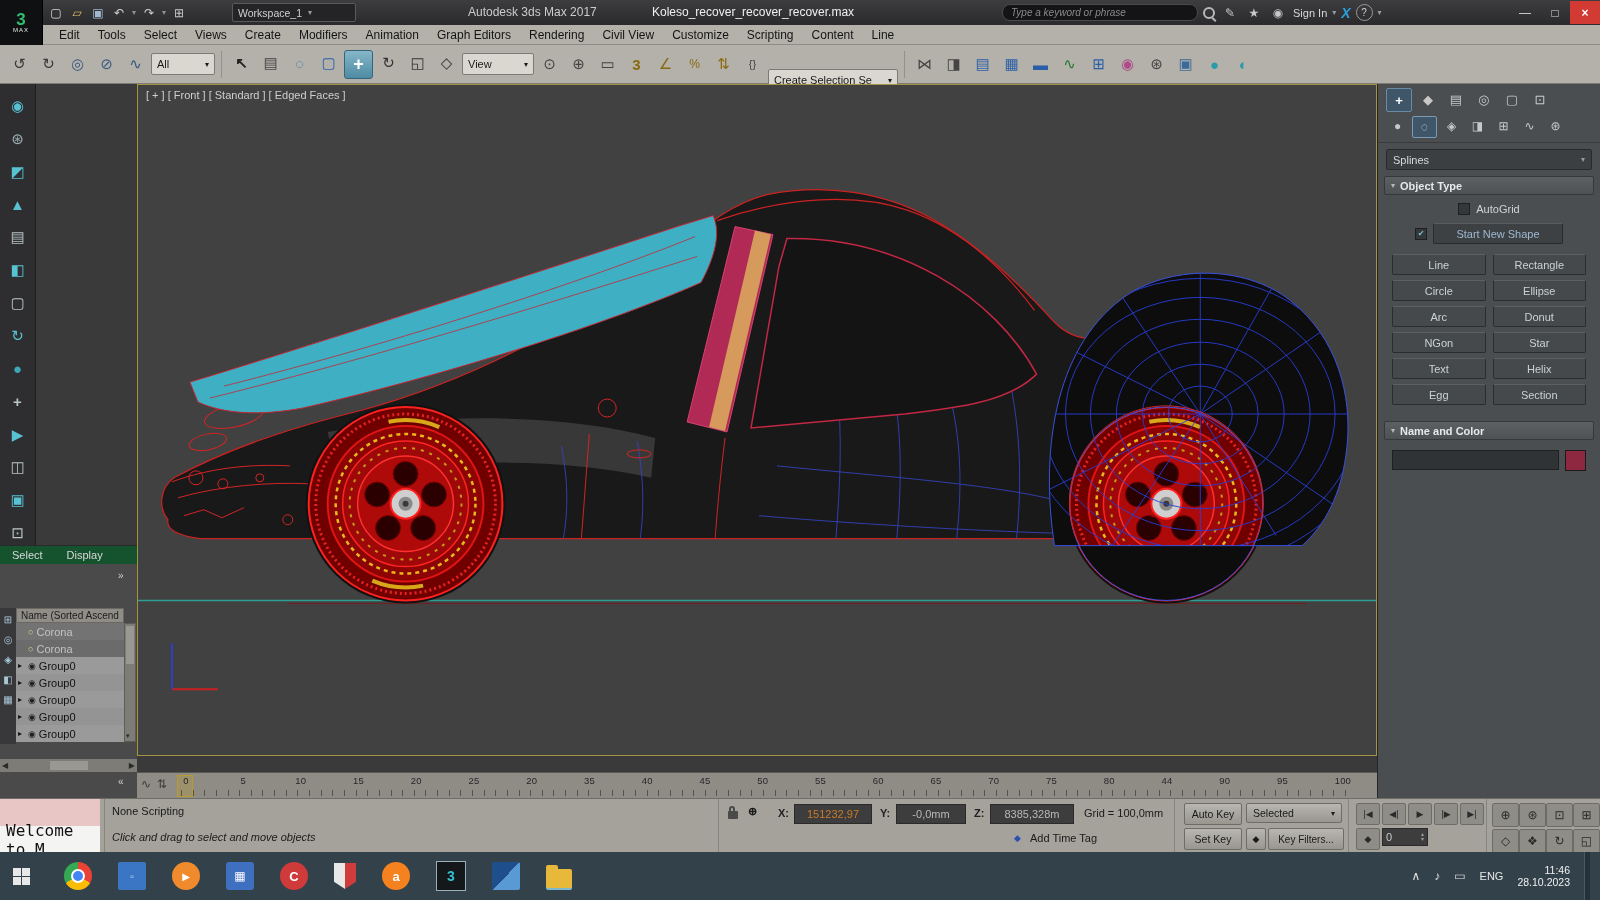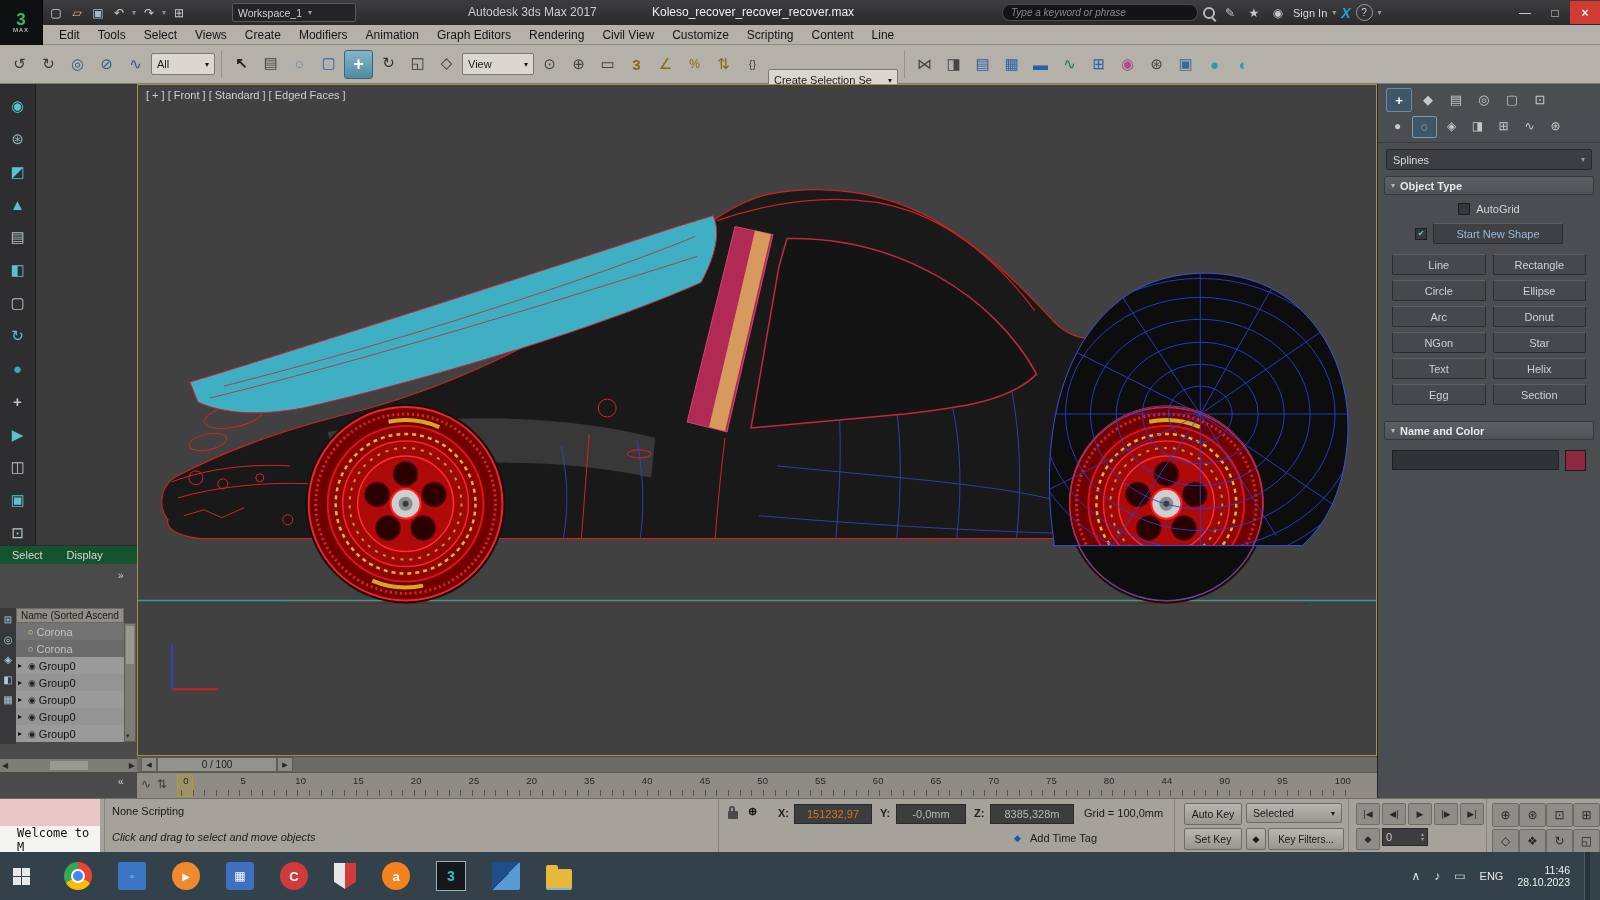--- a/index.html
+++ b/index.html
@@ -114,21 +114,21 @@
   #ticks{position:absolute;left:44px;top:2px;width:1170px;display:flex;justify-content:space-between;}
   .tick{font-size:9.5px;color:#26262a;min-width:10px;text-align:center;}
   #tickmarks{position:absolute;left:44px;bottom:2px;width:1170px;height:6px;
              background:repeating-linear-gradient(90deg,#55534e 0 1px,transparent 1px 11.64px);}
   #framemarker{position:absolute;left:40px;top:2px;width:14px;height:20px;border:1px solid #b89b2a;background:rgba(190,160,40,.3);}
 
   
   #statusbar{left:0;top:798px;width:1600px;height:54px;background:#a4a29b;border-top:1px solid #6e6c66;box-sizing:border-box;}
   #listener-pink{position:absolute;left:0;top:0;width:100px;height:27px;background:#e7c6c5;border-bottom:1px solid #b9a9a8;}
   #listener-white{position:absolute;left:0;top:27px;width:100px;height:27px;background:#f4f4f2;
-                  font-family:"DejaVu Sans Mono",monospace;font-size:12px;color:#111;display:flex;align-items:center;padding-left:17px;box-sizing:border-box;}
+                  font-family:"DejaVu Sans Mono",monospace;font-size:16px;color:#111;display:flex;align-items:center;padding-left:6px;box-sizing:border-box;}
   .ssep{position:absolute;top:0;width:1px;height:54px;background:#87857f;}
   .stext{position:absolute;font-size:11px;color:#1a1a1a;}
   .coordf{position:absolute;height:18px;background:#3d3d3d;border:1px solid #2a2a2a;color:#b8b8b8;font-size:11px;
           display:flex;align-items:center;justify-content:center;}
   .coordlabel{position:absolute;font-size:11px;font-weight:bold;color:#222;}
   .xorange{color:#c97a28;}
   .sbtn{position:absolute;background:linear-gradient(#b8b6b0,#98968f);border:1px solid #6e6c66;border-radius:2px;
         font-size:10.5px;color:#1a1a1a;display:flex;align-items:center;justify-content:center;}
   .pbtn{background:#8f8d87;border:1px solid #6e6c66;color:#2a2a2a;font-size:9px;border-radius:2px;width:22px;height:20px;
         display:flex;align-items:center;justify-content:center;}
@@ -695,25 +695,20 @@
       <span id="exvdn">▾</span>
     </div>
     <div id="exhscroll">
       <span>◀</span>
       <div id="exhthumb"></div>
       <span>▶</span>
     </div>
     <span class="chv abs" style="left:118px;top:230px;">«</span>
   </div>
 
-  <div class="abs" id="sliderrow">
-    <div class="slbtn" style="margin-left:4px;">◀</div>
-    <div id="slhandle">0 / 100</div>
-    <div class="slbtn">▶</div>
-  </div>
 
   <div class="abs" id="rulerrow">
     <div id="rulericons">
       <span>∿</span>
       <span>⇅</span>
     </div>
     <div id="framemarker"></div>
     <div id="ticks">
 
     <span class="tick">0</span>

